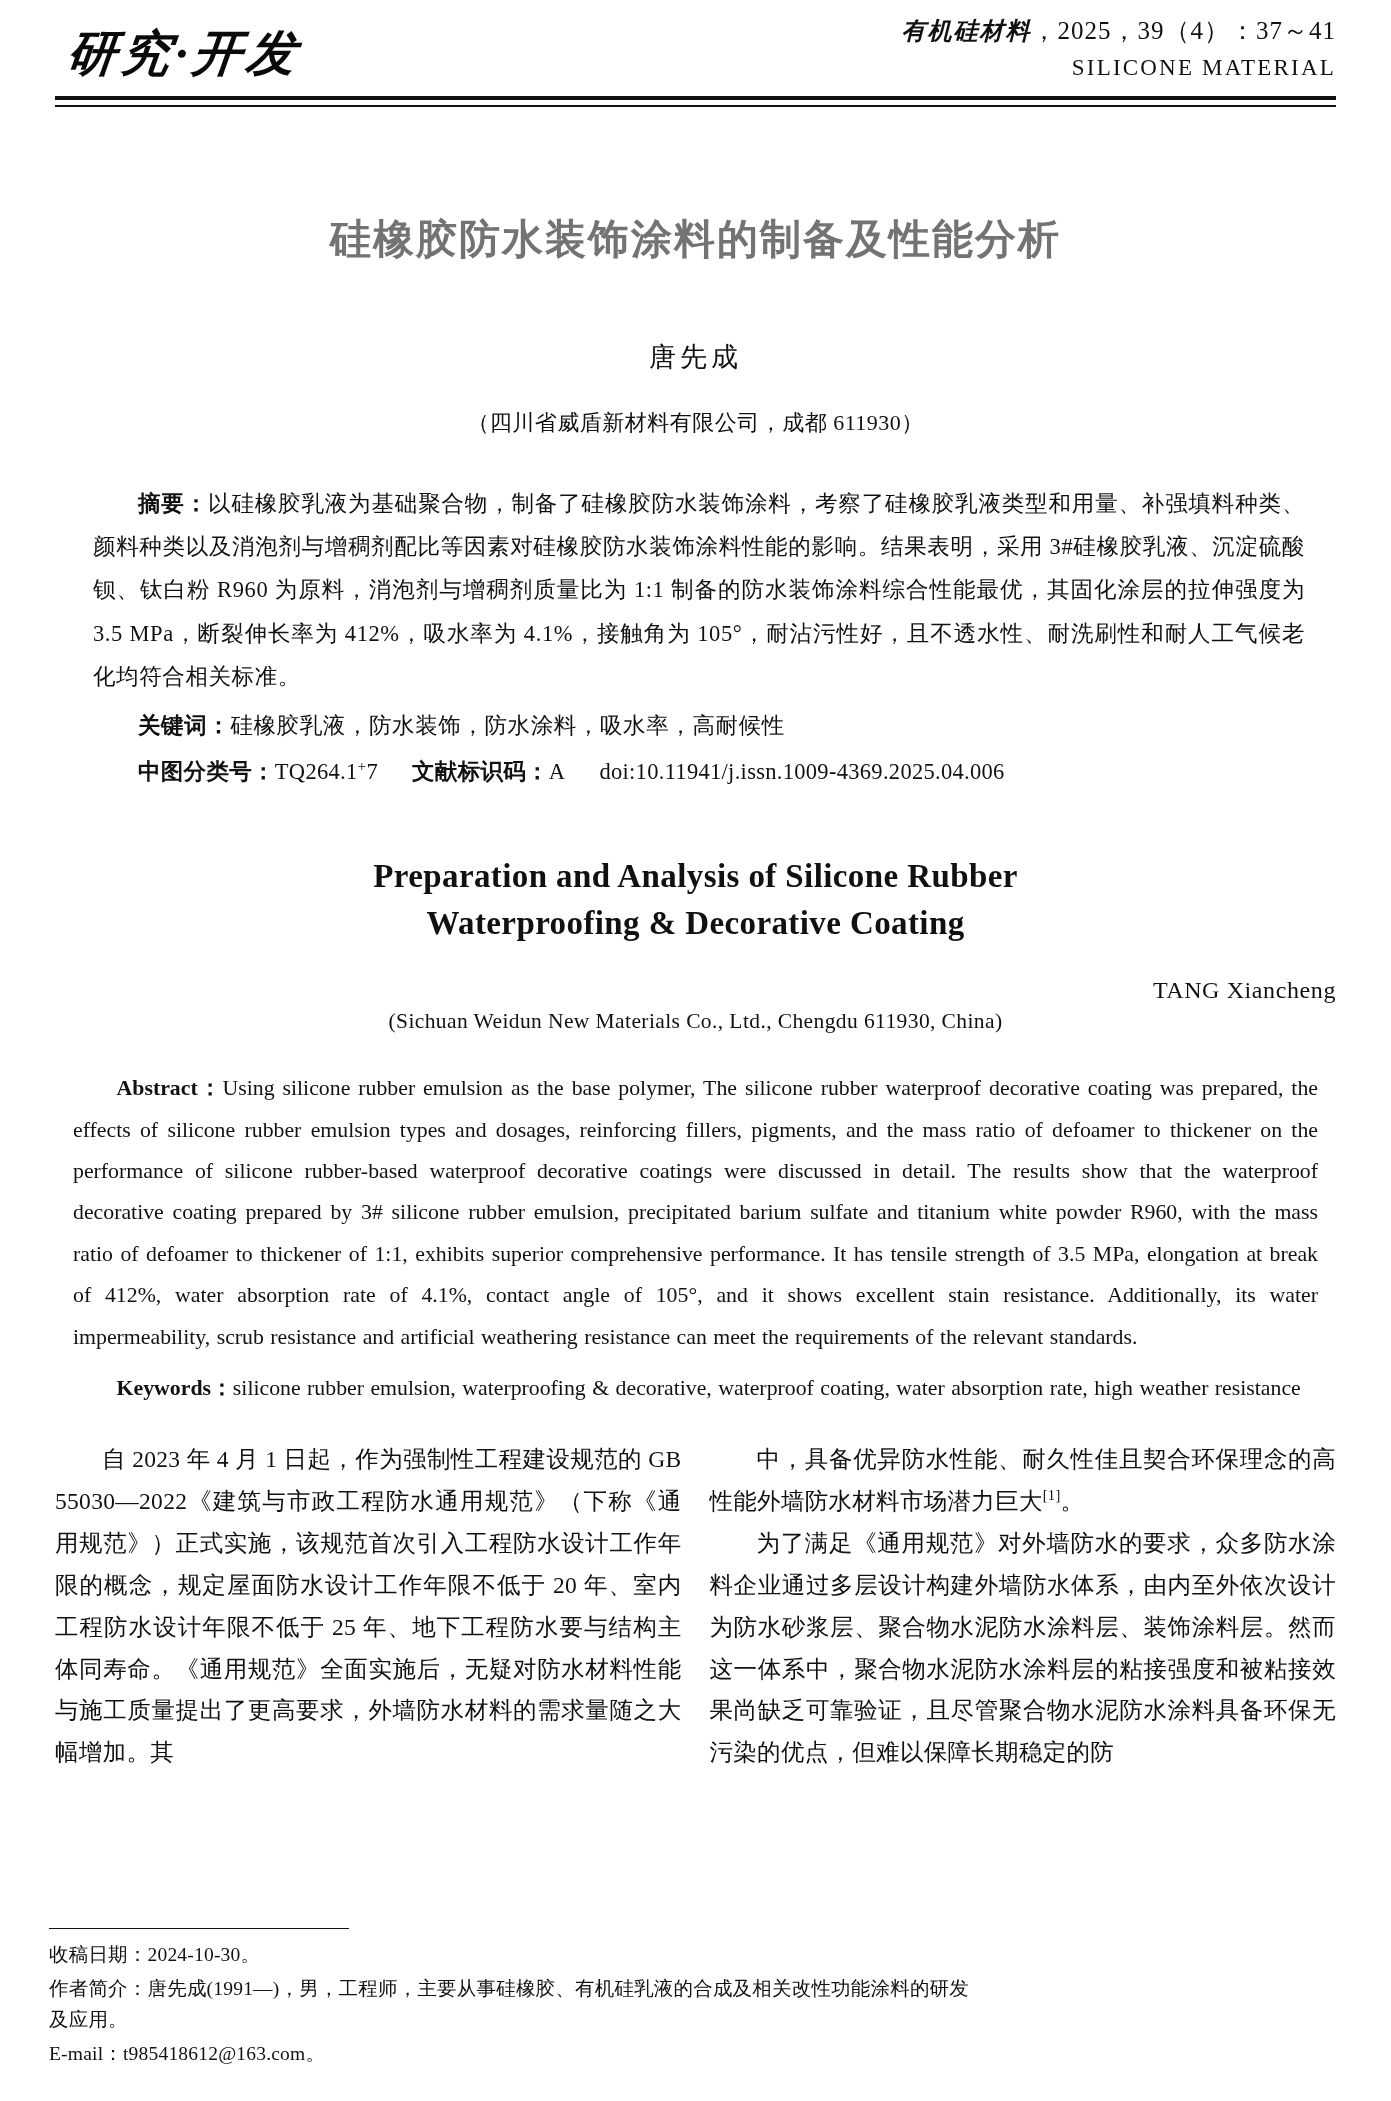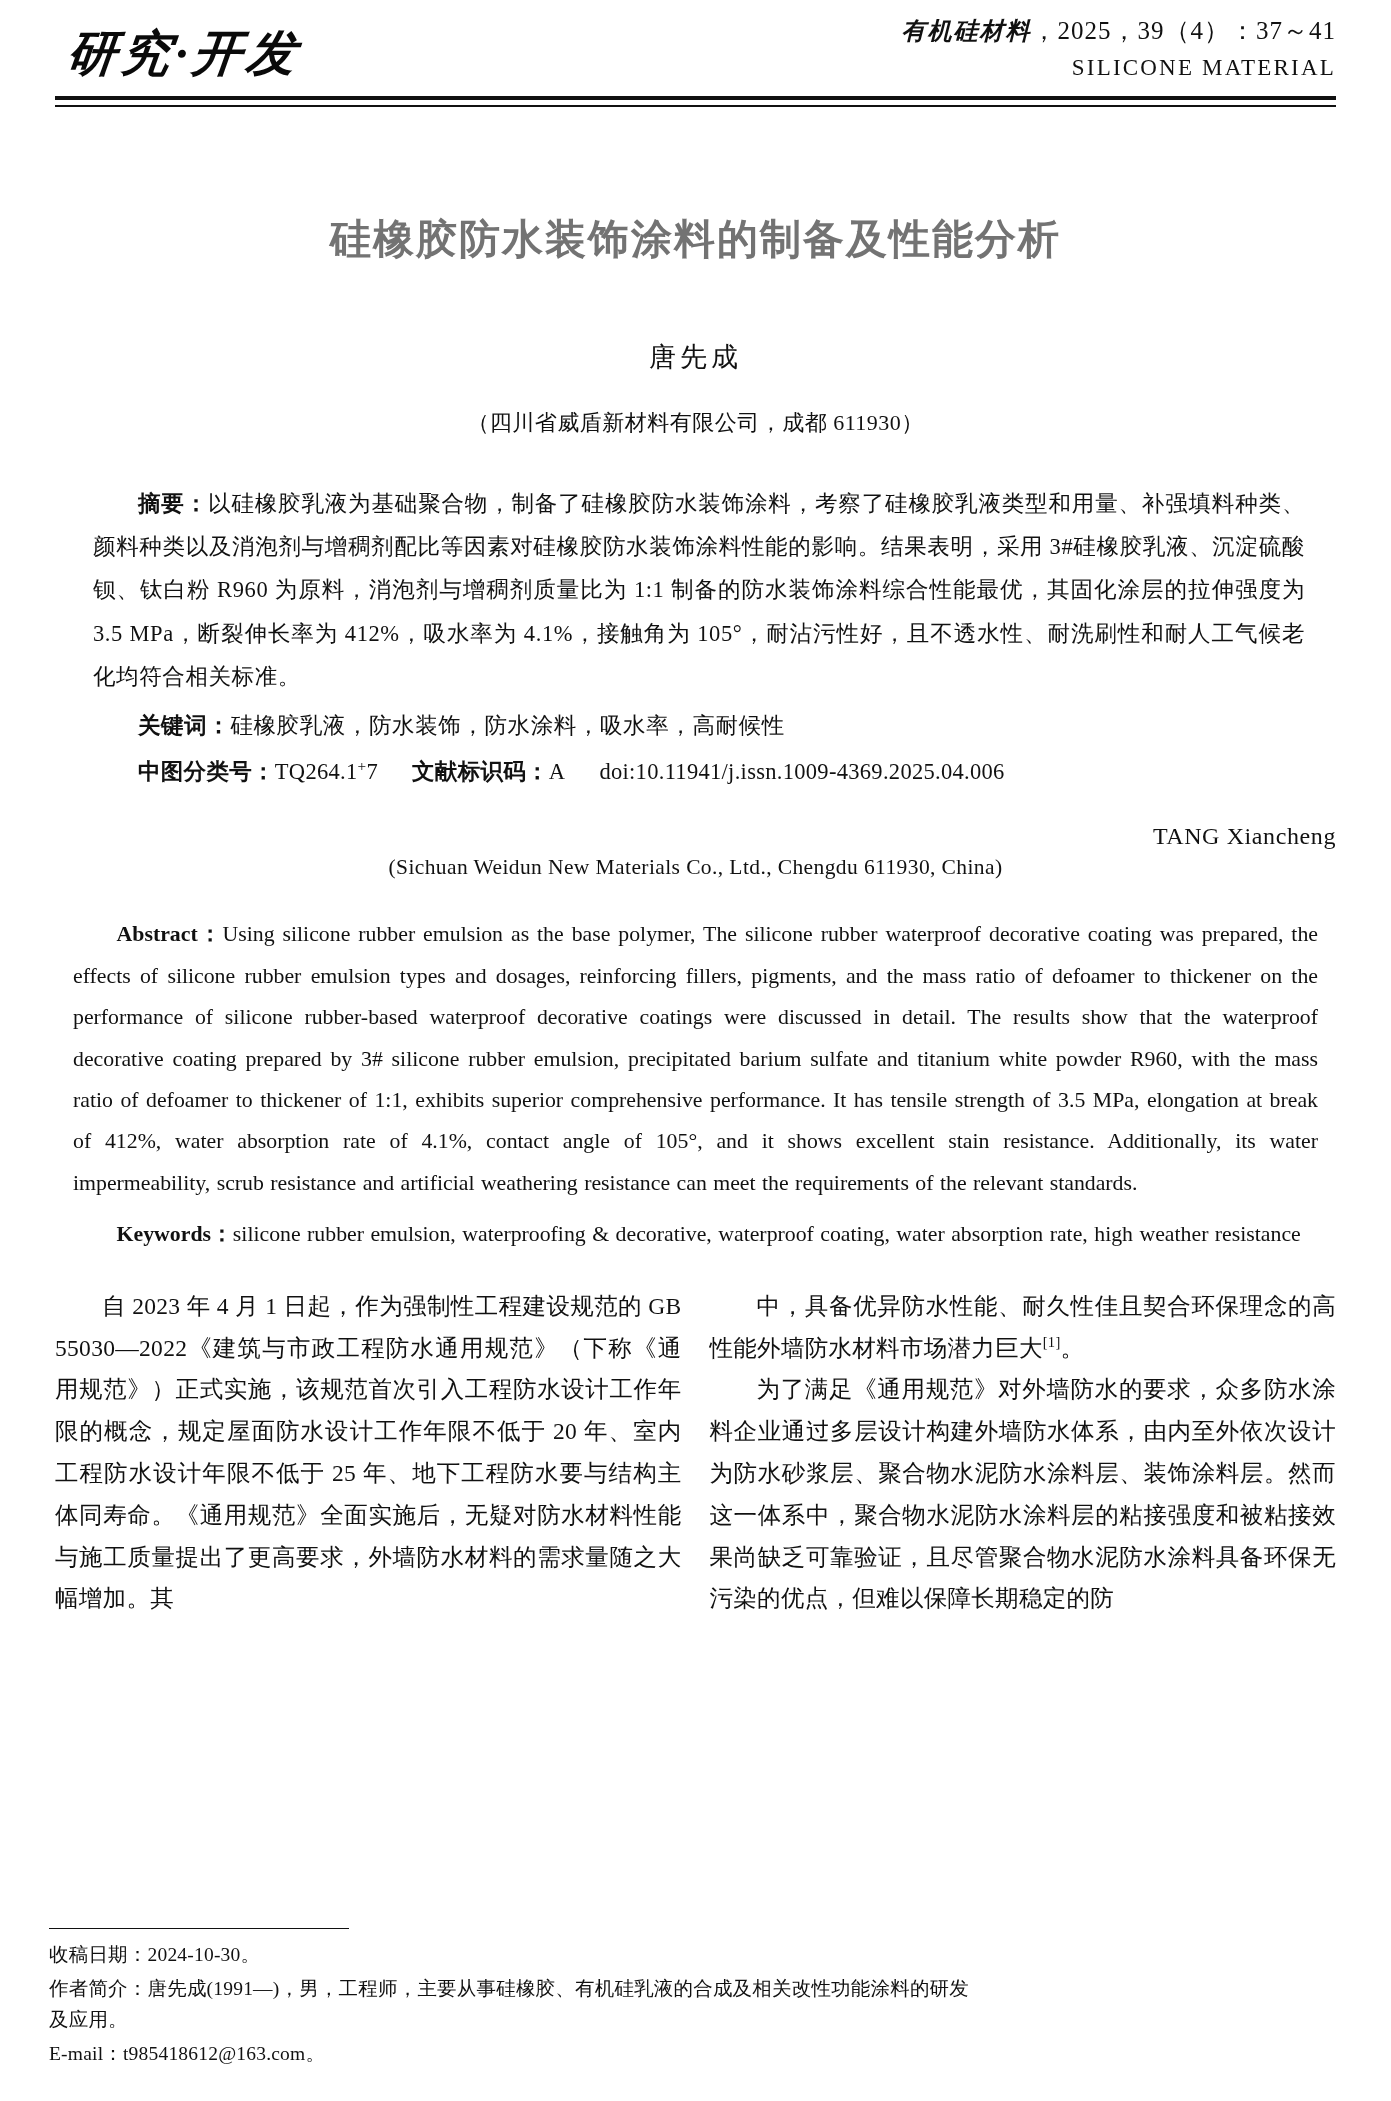--- a/index.html
+++ b/index.html
@@ -239,20 +239,24 @@
   <div class="affil-cn">（四川省威盾新材料有限公司，成都 611930）</div>
 
   <div class="abstract-cn">
     <p class="abs-body"><span class="lbl">摘要：</span><span>以硅橡胶乳液为基础聚合物，制备了硅橡胶防水装饰涂料，考察了硅橡胶乳液类型和用量、补强填料种类、颜料种类以及消泡剂与增稠剂配比等因素对硅橡胶防水装饰涂料性能的影响。结果表明，采用 3#硅橡胶乳液、沉淀硫酸钡、钛白粉 R960 为原料，消泡剂与增稠剂质量比为 1:1 制备的防水装饰涂料综合性能最优，其固化涂层的拉伸强度为 3.5 MPa，断裂伸长率为 412%，吸水率为 4.1%，接触角为 105°，耐沾污性好，且不透水性、耐洗刷性和耐人工气候老化均符合相关标准。</span></p>
   </div>
 
   <div class="keywords-cn"><span class="lbl">关键词：</span><span>硅橡胶乳液，防水装饰，防水涂料，吸水率，高耐候性</span></div>
 
   <div class="clc-cn"><span class="lbl">中图分类号：</span><span>TQ264.1</span><sup class="sup-plus">+</sup><span>7</span><span class="clc-gap"></span><span class="lbl">文献标识码：</span><span>A</span><span class="clc-gap"></span><span>doi:10.11941/j.issn.1009-4369.2025.04.006</span></div>
 
+  <div class="title-en">
+    <div>Preparation and Analysis of Silicone Rubber</div>
+    <div>Waterproofing &amp; Decorative Coating</div>
+  </div>
   <div class="author-en">TANG Xiancheng</div>
   <div class="affil-en">(Sichuan Weidun New Materials Co., Ltd., Chengdu 611930, China)</div>
 
   <div class="abstract-en"><span class="lbl">Abstract：</span><span>Using silicone rubber emulsion as the base polymer, The silicone rubber waterproof decorative coating was prepared, the effects of silicone rubber emulsion types and dosages, reinforcing fillers, pigments, and the mass ratio of defoamer to thickener on the performance of silicone rubber-based waterproof decorative coatings were discussed in detail. The results show that the waterproof decorative coating prepared by 3# silicone rubber emulsion, precipitated barium sulfate and titanium white powder R960, with the mass ratio of defoamer to thickener of 1:1, exhibits superior comprehensive performance. It has tensile strength of 3.5 MPa, elongation at break of 412%, water absorption rate of 4.1%, contact angle of 105°, and it shows excellent stain resistance. Additionally, its water impermeability, scrub resistance and artificial weathering resistance can meet the requirements of the relevant standards.</span></div>
 
   <div class="keywords-en"><span class="lbl">Keywords：</span><span>silicone rubber emulsion, waterproofing &amp; decorative, waterproof coating, water absorption rate, high weather resistance</span></div>
 
   <div class="body-cols">
     <div class="col">
       <p>自 2023 年 4 月 1 日起，作为强制性工程建设规范的 GB 55030—2022《建筑与市政工程防水通用规范》（下称《通用规范》）正式实施，该规范首次引入工程防水设计工作年限的概念，规定屋面防水设计工作年限不低于 20 年、室内工程防水设计年限不低于 25 年、地下工程防水要与结构主体同寿命。《通用规范》全面实施后，无疑对防水材料性能与施工质量提出了更高要求，外墙防水材料的需求量随之大幅增加。其</p>

